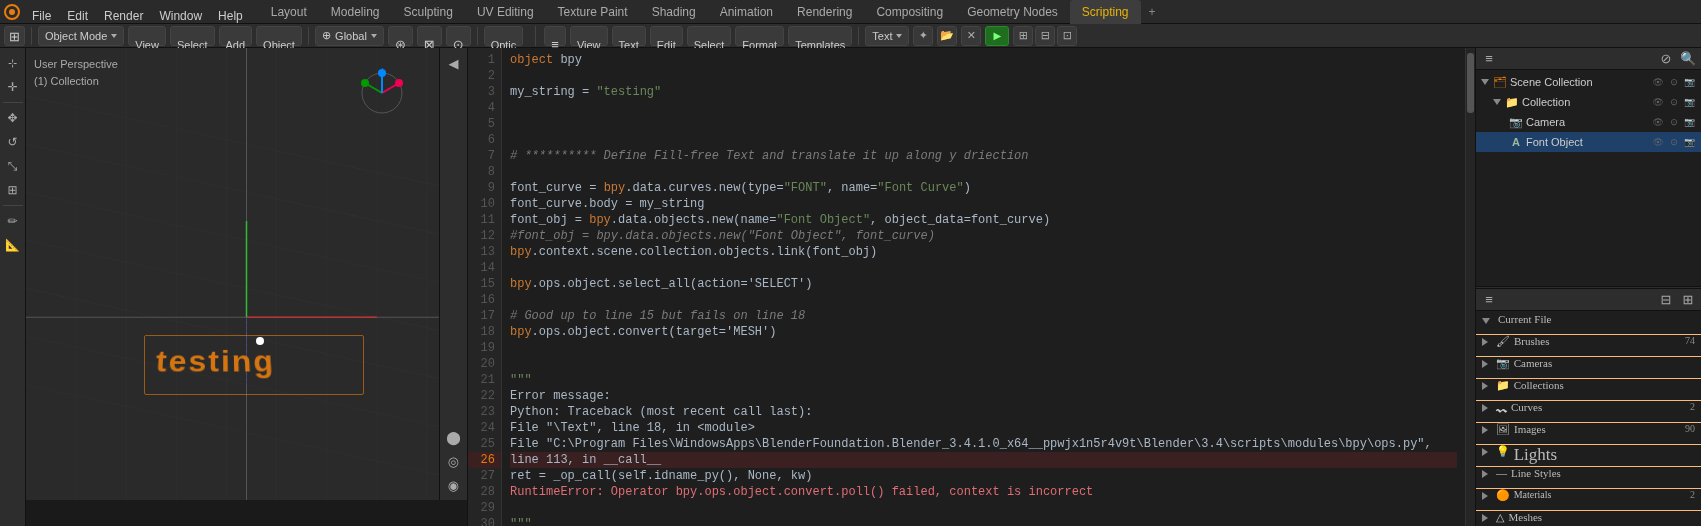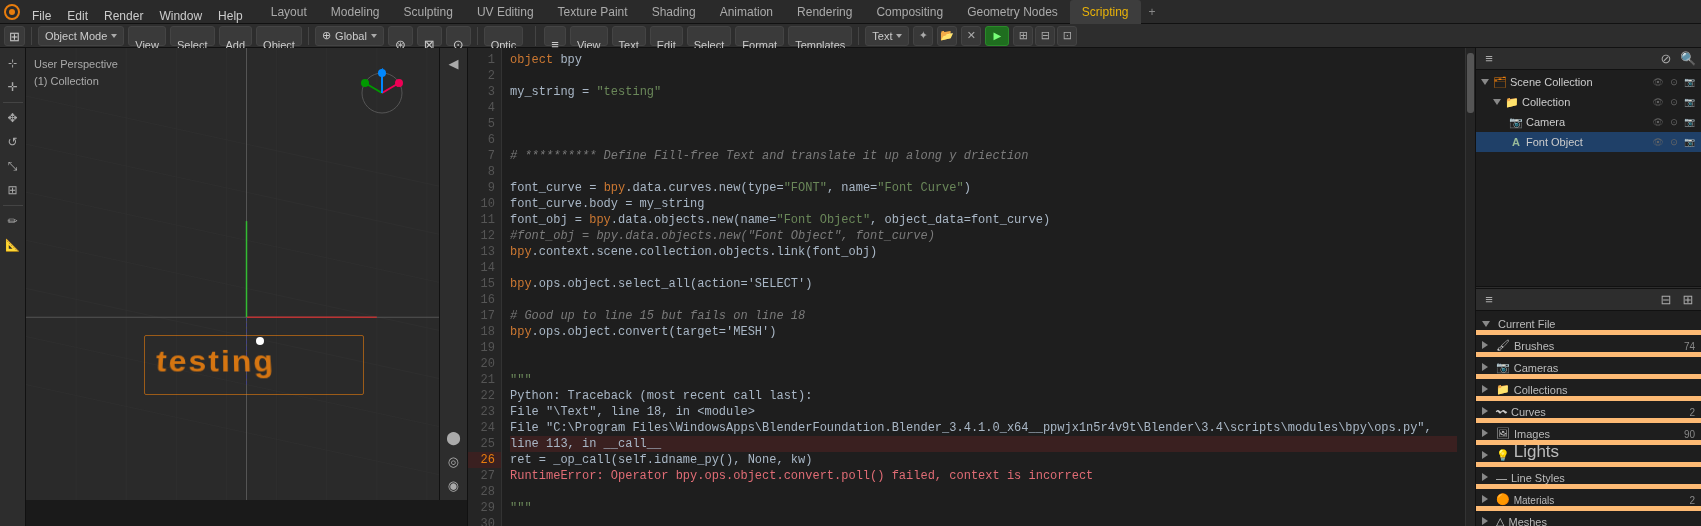--- a/index.html
+++ b/index.html
@@ -409,26 +409,27 @@
 
     
     .icon-scene { color: #e87d0d; }
     .icon-collection { color: #e87d0d; }
     .icon-camera { color: #aaa; }
     .icon-font { color: #9b9; }
 
     
     .right-props-section {
       display: flex;
-      align-items: flex-end;
+      align-items: flex-start;
       height: 22px;
       padding: 0 6px;
       cursor: pointer;
       gap: 4px;
-      border-bottom: 5px solid #fdba74;
+      border-bottom: 1px solid #fdba74;
+      font-family: Liberation Serif, serif;
     }
 
     
     .gizmo {
       position: absolute;
       top: 20px;
       right: 60px;
     }
 
   </style>
@@ -667,20 +668,21 @@
           <div class="code-line"><span class="comment">#font_obj = bpy.data.objects.new("Font Object", font_curve)</span></div>
           <div class="code-line"><span class="normal"><span class="kw">bpy</span>.context.scene.collection.objects.link(font_obj)</span></div>
           <div class="code-line">&nbsp;</div>
           <div class="code-line"><span class="normal"><span class="kw">bpy</span>.ops.object.select_all(action='SELECT')</span></div>
           <div class="code-line">&nbsp;</div>
           <div class="code-line"><span class="comment"># Good up to line 15 but fails on line 18</span></div>
           <div class="code-line"><span class="normal"><span class="kw">bpy</span>.ops.object.convert(target='MESH')</span></div>
           <div class="code-line">&nbsp;</div>
           <div class="code-line">&nbsp;</div>
           <div class="code-line"><span class="str">"""</span></div>
+          <div class="code-line"><span class="normal">Error message:</span></div>
           <div class="code-line"><span class="normal">    Python: Traceback (most recent call last):</span></div>
           <div class="code-line"><span class="normal">    File "\Text", line 18, in &lt;module&gt;</span></div>
           <div class="code-line"><span class="normal">    File "C:\Program Files\WindowsApps\BlenderFoundation.Blender_3.4.1.0_x64__ppwjx1n5r4v9t\Blender\3.4\scripts\modules\bpy\ops.py",</span></div>
           <div class="code-line highlighted"><span class="normal">    line 113, in __call__</span></div>
           <div class="code-line"><span class="normal">    ret = _op_call(self.idname_py(), None, kw)</span></div>
           <div class="code-line"><span class="err">    RuntimeError: Operator bpy.ops.object.convert.poll() failed, context is incorrect</span></div>
           <div class="code-line">&nbsp;</div>
           <div class="code-line"><span class="str">"""</span></div>
         </div>
 

